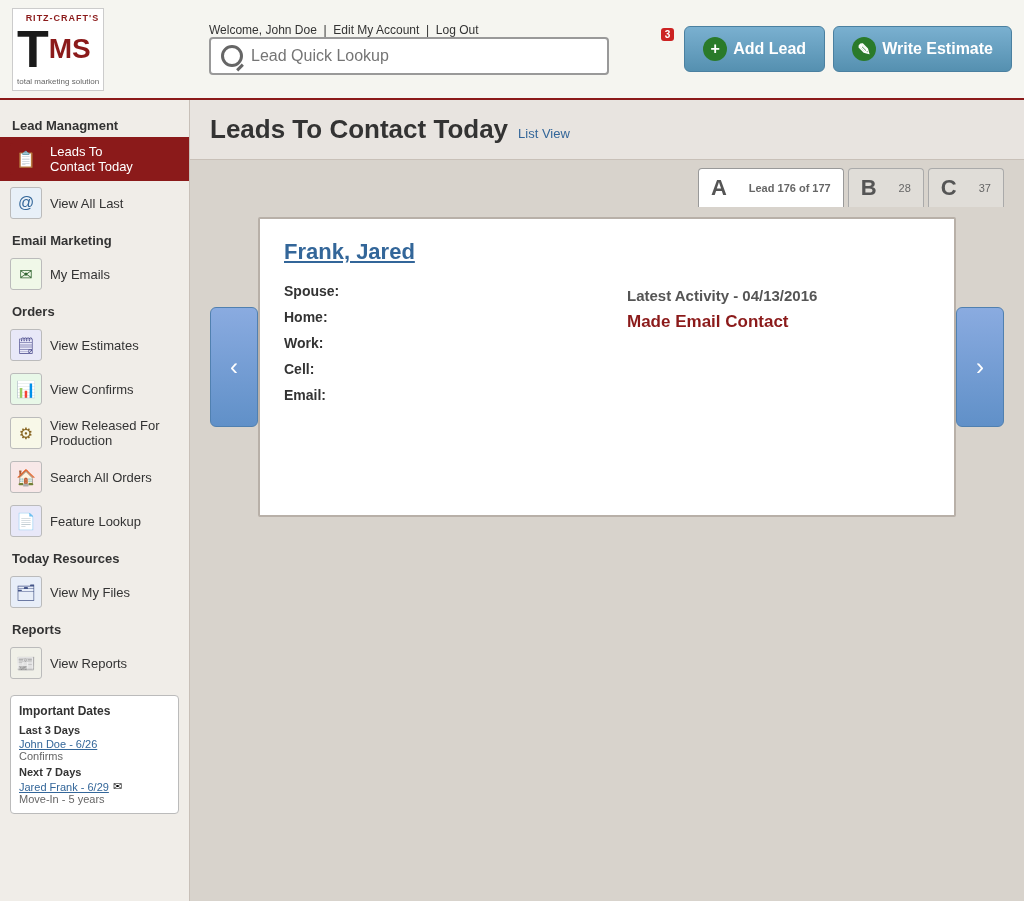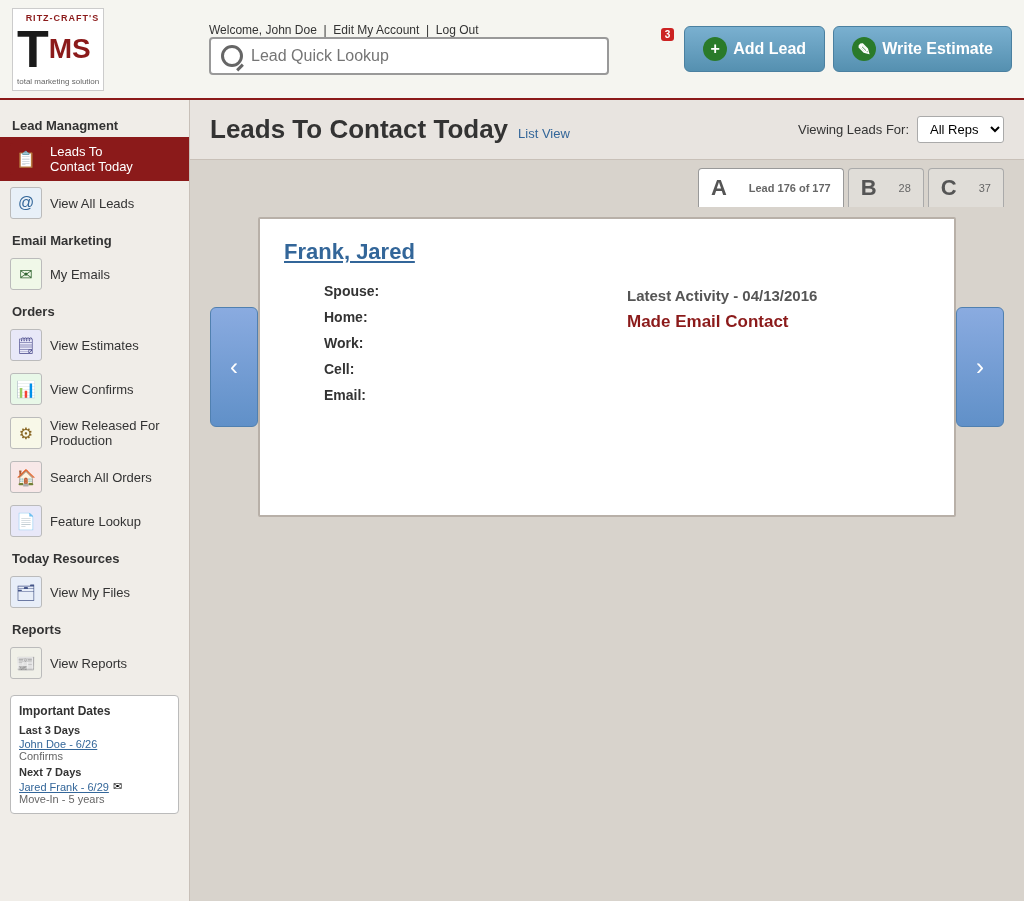--- a/index.html
+++ b/index.html
@@ -329,21 +329,20 @@
       display: flex;
       gap: 40px;
     }
     .lead-fields {
       flex: 1;
     }
     .lead-field {
       display: flex;
       margin-bottom: 10px;
       font-size: 14px;
-      margin-left: 40px;
     }
     .lead-field-label {
       font-weight: bold;
       color: #333;
       width: 70px;
       flex-shrink: 0;
     }
     .lead-field-value {
       color: #333;
     }
@@ -427,21 +426,21 @@
 
     <div class="sidebar-section-title">Lead Managment</div>
 
     <div class="sidebar-item active">
       <div class="sidebar-icon icon-leads-today">📋</div>
       <span>Leads To<br>Contact Today</span>
     </div>
 
     <div class="sidebar-item">
       <div class="sidebar-icon icon-view-leads">@</div>
-      <span>View All Leads</span>
+      <span>View All Last</span>
     </div>
 
     <div class="sidebar-section-title">Email Marketing</div>
 
     <div class="sidebar-item">
       <div class="sidebar-icon icon-my-emails">✉</div>
       <span>My Emails</span>
     </div>
 
     <div class="sidebar-section-title">Orders</div>
@@ -499,26 +498,20 @@
     </div>
 
   </div>
 
   <div class="content-area">
 
     <div class="content-header">
       <div class="content-title-group">
         <span class="content-title">Leads To Contact Today</span>
         <a class="list-view-link">List View</a>
-      </div>
-      <div class="viewing-group">
-        <span>Viewing Leads For:</span>
-        <select>
-          <option>All Reps</option>
-        </select>
       </div>
     </div>
 
     <div class="tabs-area">
       <div class="tab-btn active">
         <span class="tab-letter">A</span>
         <span class="tab-count">Lead 176 of 177</span>
       </div>
       <div class="tab-btn">
         <span class="tab-letter">B</span>

